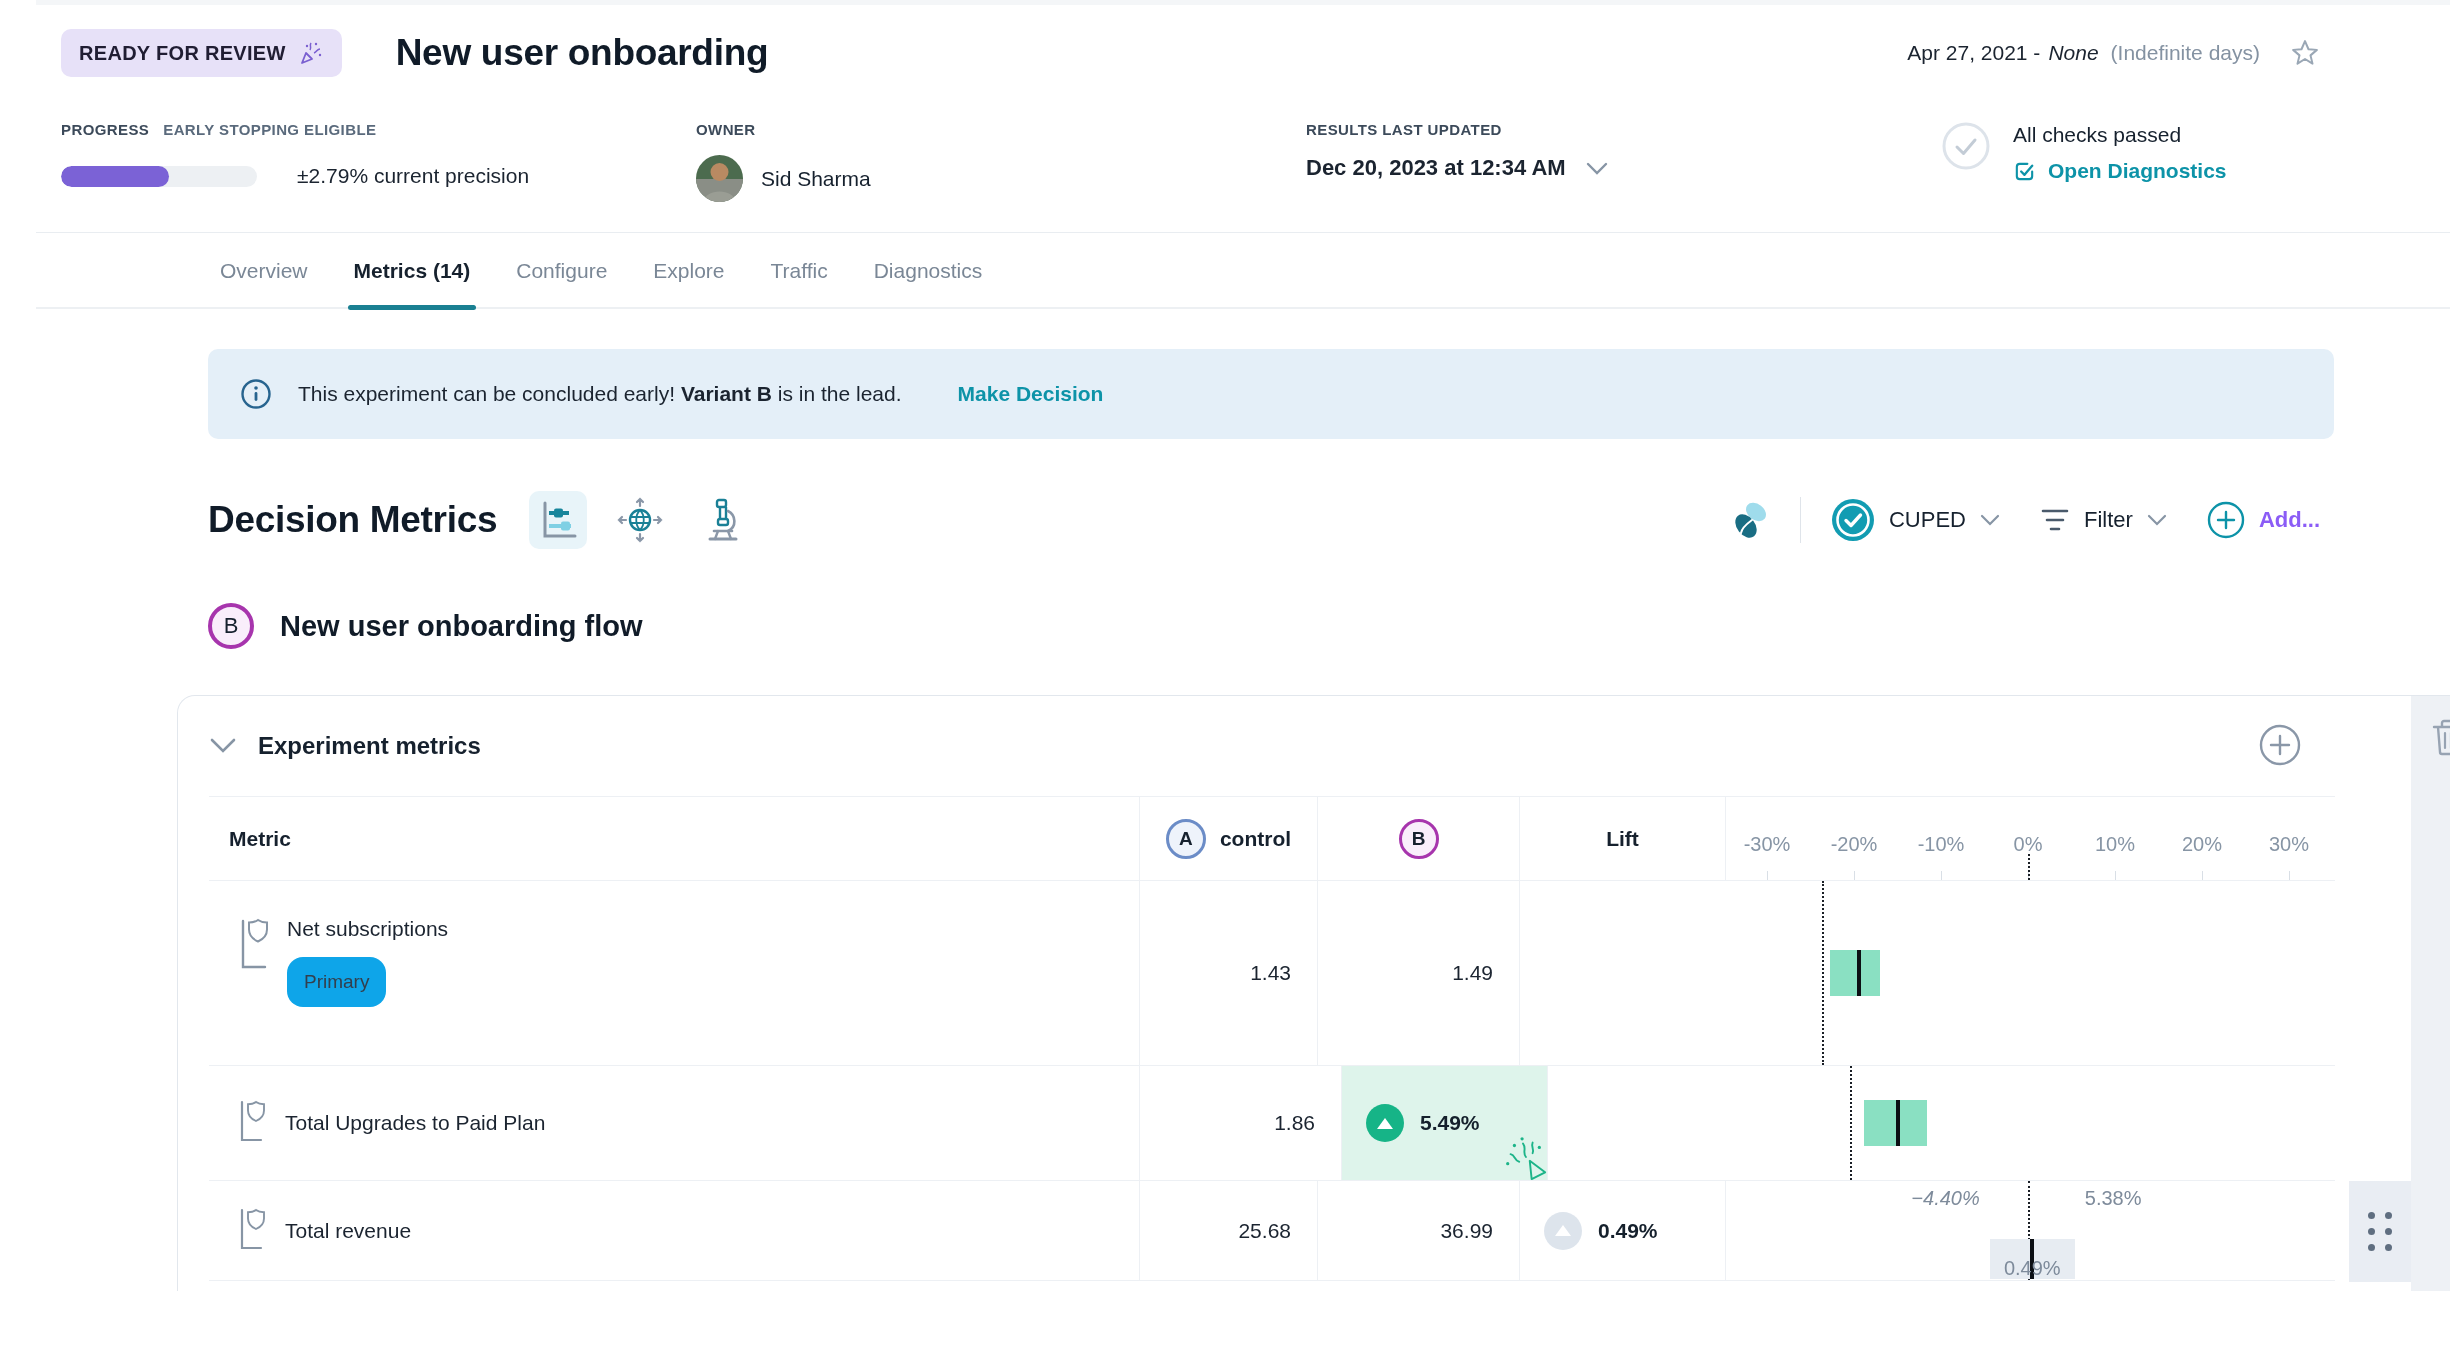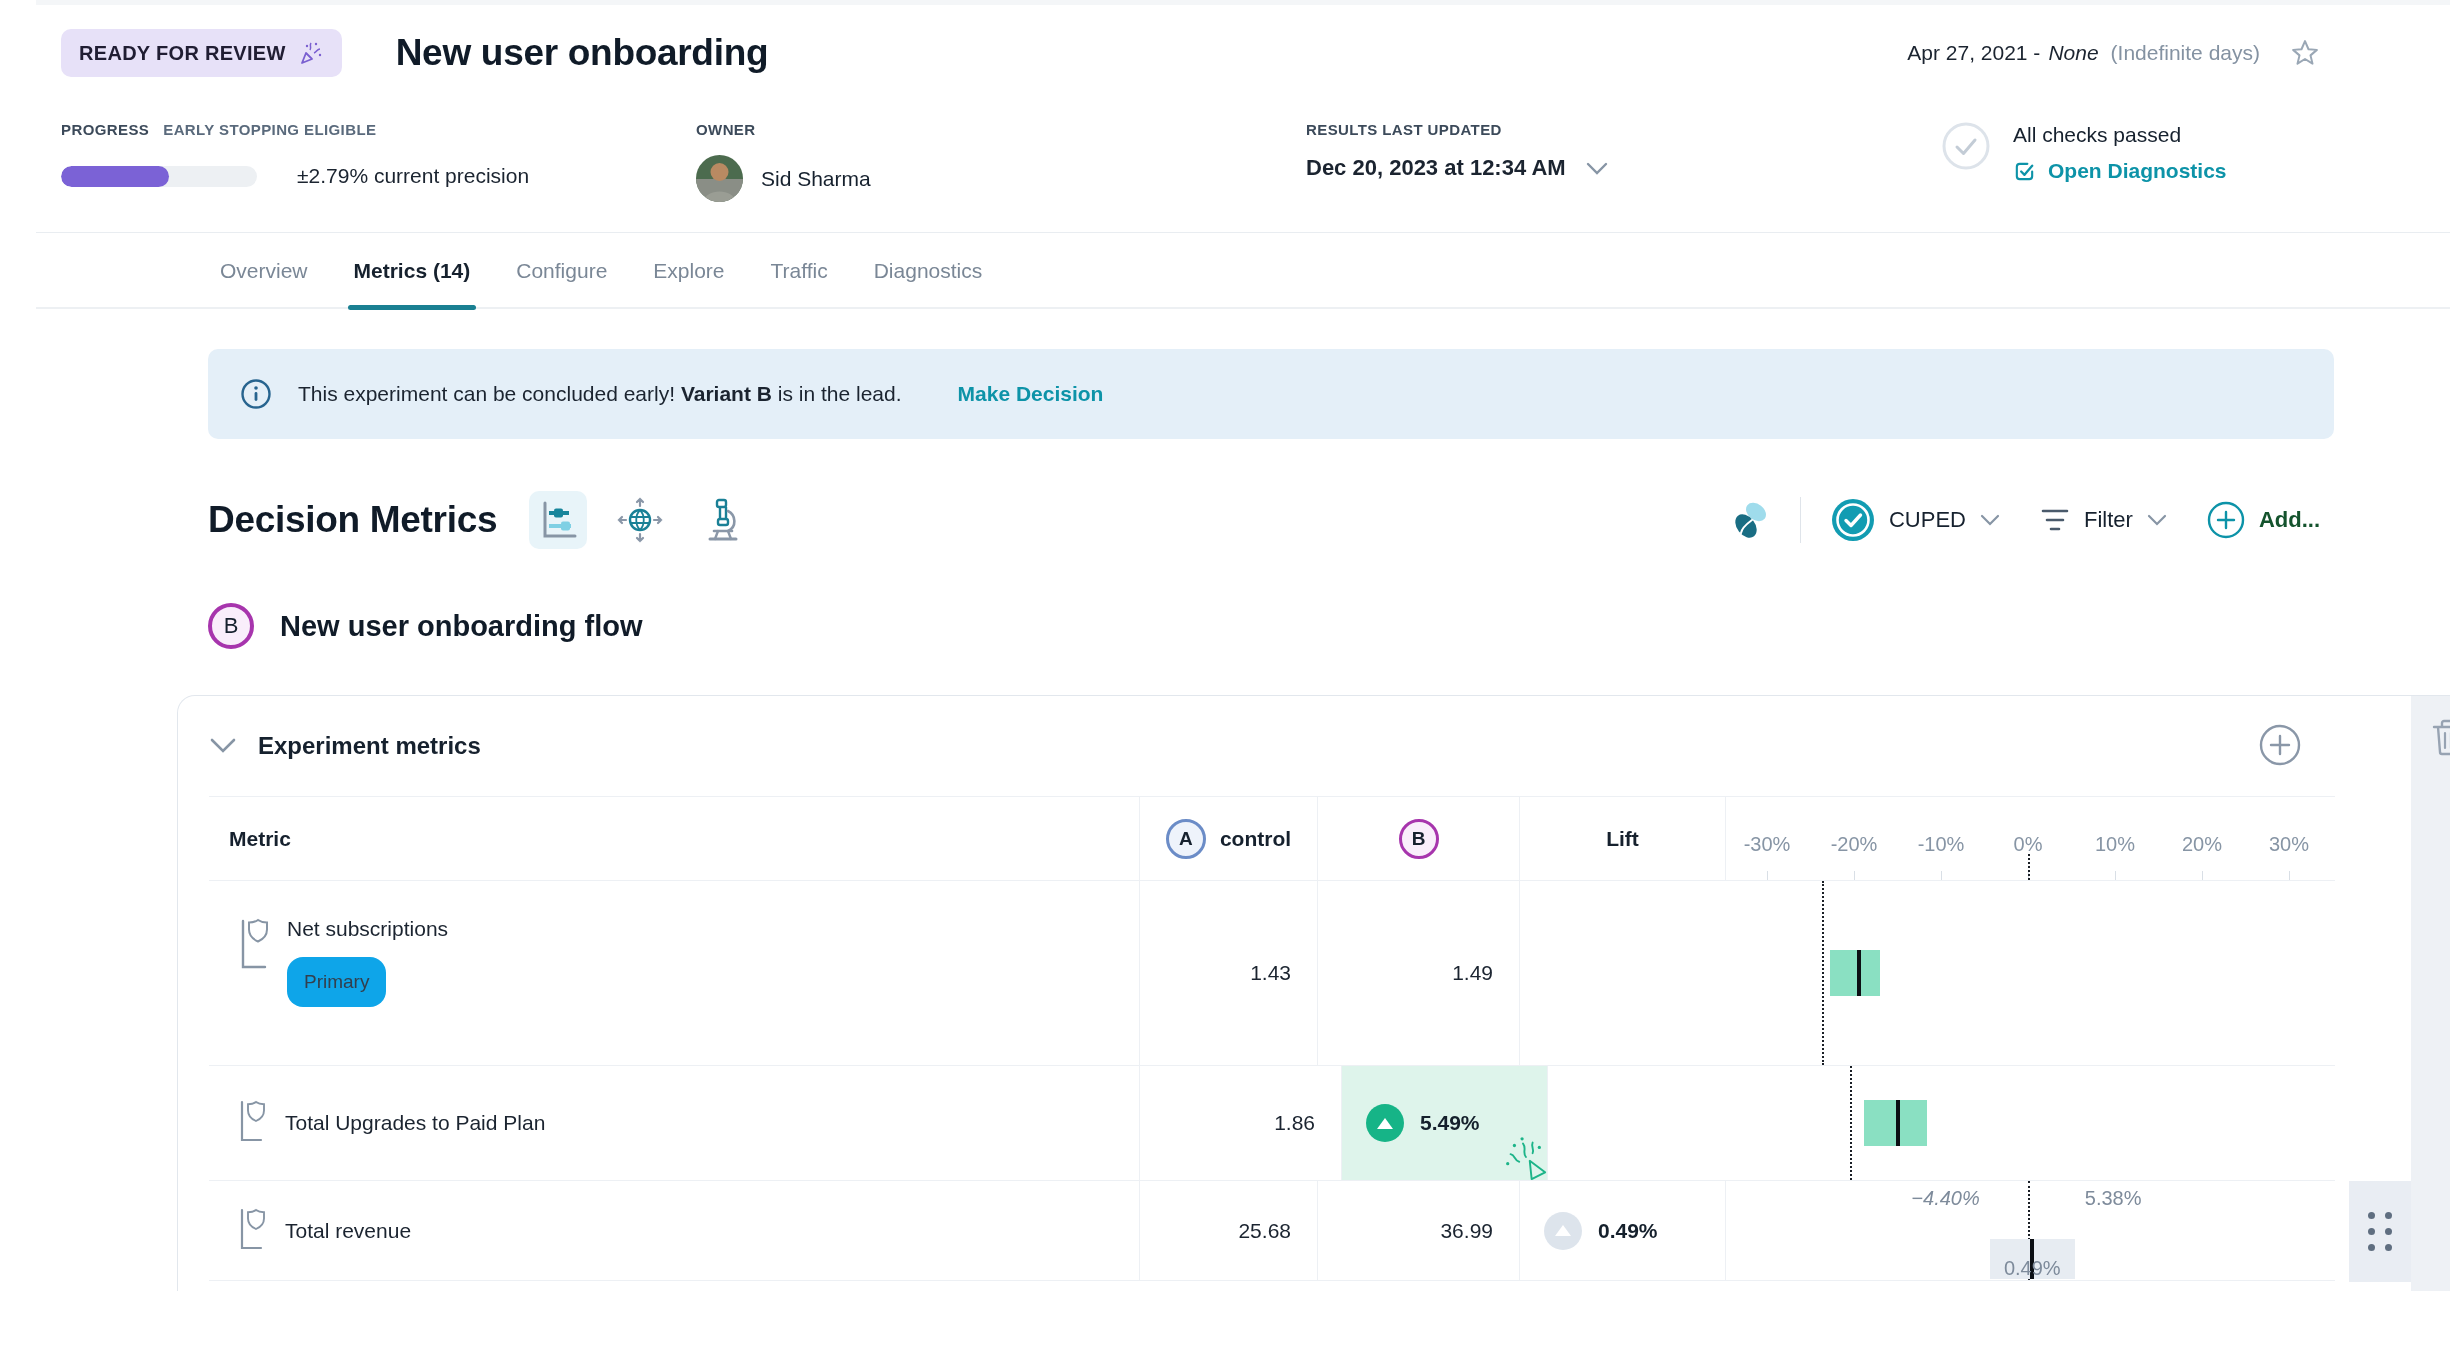--- a/index.html
+++ b/index.html
@@ -54,21 +54,21 @@
   
   .decision-row { margin:52px 166px 0 172px; display:flex; align-items:center; }
   .decision-title { font-size:37px; font-weight:bold; color:#101b28; letter-spacing:-.3px; }
   .view-btns { display:flex; align-items:center; gap:24px; margin-left:32px; }
   .view-btn { width:58px; height:58px; border-radius:10px; display:flex; align-items:center; justify-content:center; cursor:pointer; }
   .view-btn.selected { background:#e8f4f9; }
   .right-controls { margin-left:auto; display:flex; align-items:center; }
   .vdivider { width:1px; height:46px; background:#dfe4ea; margin:0 30px 0 26px; }
   .ctrl { display:flex; align-items:center; gap:14px; cursor:pointer; }
   .ctrl-label { font-size:22px; color:#16212e; } .gap40 { width:40px; }
-  .add-label { font-size:22px; font-weight:bold; color:#14532d; }
+  .add-label { font-size:22px; font-weight:bold; color:#8b5cf6; }
 
   
   .variant-row { margin:54px 0 0 172px; display:flex; align-items:center; gap:26px; }
   .vbadge { width:46px; height:46px; border-radius:50%; border:4px solid #a735ad; background:#f9eefb;
     display:flex; align-items:center; justify-content:center; font-size:22px; color:#16212e; }
   .variant-title { font-size:29px; font-weight:bold; color:#101b28; }
 
   
   .card { position:relative; margin:46px 0 0 141px; width:2309px; height:596px; background:#fff;
     border:1px solid #e2e7ed; border-bottom:none; border-radius:18px 18px 0 0; }

